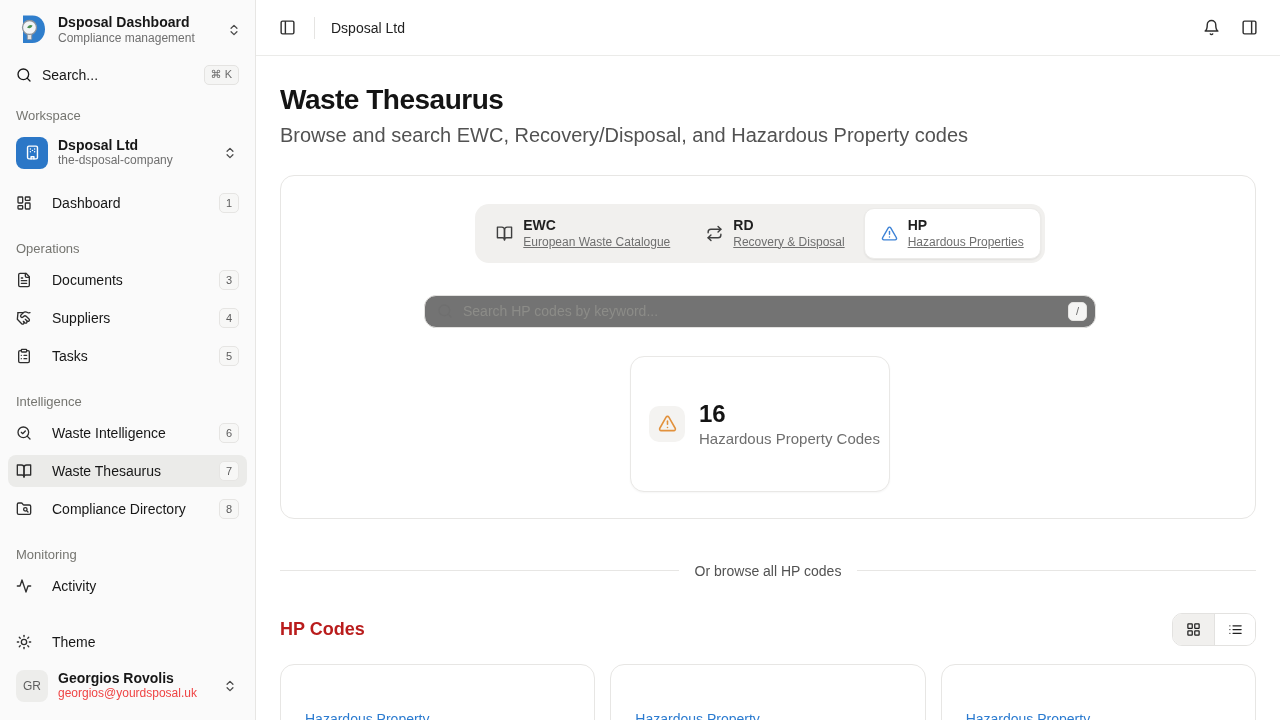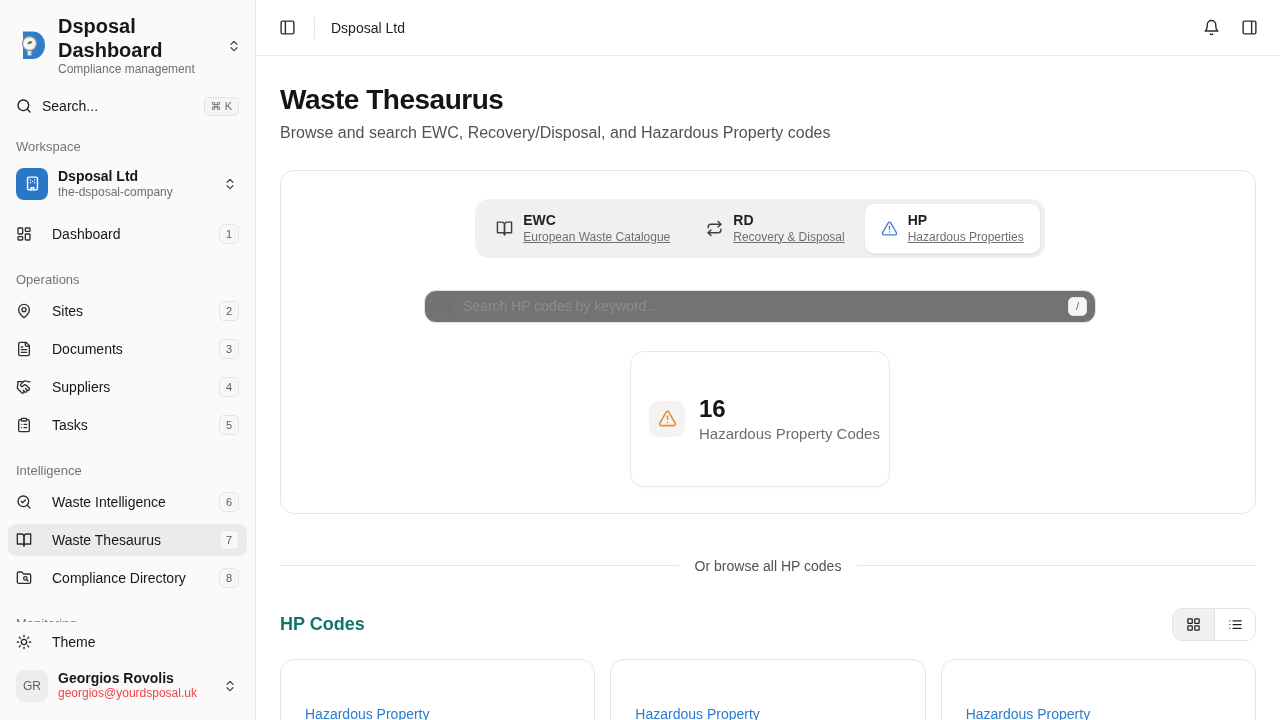--- a/index.html
+++ b/index.html
@@ -13,21 +13,21 @@
 
   
   .sidebar {
     width:256px; min-width:256px; height:720px;
     background:#fafafa; border-right:1px solid #e7e6e4;
     display:flex; flex-direction:column;
   }
   .sb-header { display:flex; align-items:center; gap:10px; padding:14px 12px 10px 16px; }
   .logo-box { width:32px; height:32px; position:relative; flex:0 0 auto; }
   .sb-header-text { flex:1; min-width:0; }
-  .sb-title { font-size:20px; font-weight:700; color:#171717; line-height:1.2; }
+  .sb-title { font-size:14px; font-weight:700; color:#171717; line-height:1.2; }
   .sb-subtitle { font-size:12px; color:#6f6f6f; line-height:1.3; }
   .chev-btn { color:#4b4b4b; background:none; border:none; padding:2px; cursor:pointer; }
 
   .sb-search {
     margin:4px 8px 0 8px; padding:5px 8px; border-radius:8px;
     display:flex; align-items:center; gap:10px; cursor:pointer; color:#171717;
   }
   .sb-search-label { font-size:14px; flex:1; }
   .kbd {
     font-size:11px; color:#6b6b6b; background:#f5f5f4;
@@ -79,21 +79,21 @@
   .icon-btn {
     width:30px; height:30px; border:none; background:none; border-radius:6px;
     display:flex; align-items:center; justify-content:center; color:#2e2e2e; cursor:pointer;
   }
   .topbar-divider { width:1px; height:22px; background:#e5e4e2; margin:0 8px 0 4px; }
   .topbar-company { font-size:14px; color:#1f1f1f; }
   .topbar-spacer { flex:1; }
 
   .content { flex:1; padding:28px 24px 0 24px; overflow:hidden; }
   .page-title { font-size:28px; font-weight:700; letter-spacing:-0.5px; color:#141414; }
-  .page-subtitle { font-size:16px; color:#525252; margin-top:8px; }
+  .page-subtitle { font-size:20px; color:#525252; margin-top:8px; }
 
   .panel {
     margin-top:28px; border:1px solid #e7e6e4; border-radius:14px; background:#fff;
     padding:28px 24px 26px 8px; display:flex; flex-direction:column; align-items:center;
   }
   .tab-group { display:inline-flex; background:#f1f0ee; border-radius:14px; padding:4px; gap:2px; }
   .tab {
     display:flex; align-items:center; gap:10px; padding:8px 16px; border-radius:10px;
     border:1px solid transparent; background:none; cursor:pointer; text-align:left; min-width:170px;
   }
@@ -123,21 +123,21 @@
     display:flex; align-items:center; justify-content:center; color:#e2913c; flex:0 0 auto;
   }
   .stat-value { font-size:24px; font-weight:700; line-height:1.1; color:#141414; }
   .stat-label { font-size:15px; color:#6f6f6f; margin-top:3px; white-space:nowrap; }
 
   .browse-divider { display:flex; align-items:center; gap:16px; margin-top:44px; }
   .browse-divider .line { flex:1; height:1px; background:#e7e6e4; }
   .browse-divider .text { font-size:14px; color:#525252; white-space:nowrap; }
 
   .section-row { display:flex; align-items:center; justify-content:space-between; margin-top:34px; }
-  .section-title { font-size:18px; font-weight:700; color:#0f766e; }
+  .section-title { font-size:18px; font-weight:700; color:#b91c1c; }
   .view-toggle { display:flex; border:1px solid #e3e2e0; border-radius:10px; overflow:hidden; }
   .view-btn {
     width:41px; height:31px; background:#fff; border:none; cursor:pointer;
     display:flex; align-items:center; justify-content:center; color:#1f1f1f;
   }
   .view-btn.active { background:#f1f0ee; }
   .view-btn + .view-btn { border-left:1px solid #e3e2e0; }
 
   .cards-grid { display:grid; grid-template-columns:repeat(3,1fr); gap:15px; margin-top:18px; }
   .hp-card {
@@ -211,28 +211,20 @@
           <rect x="14" y="3" width="7" height="5" rx="1"></rect>
           <rect x="14" y="12" width="7" height="9" rx="1"></rect>
           <rect x="3" y="16" width="7" height="5" rx="1"></rect>
         </svg>
       <span class="nav-label">Dashboard</span>
       <span class="nav-badge">1</span>
     </div>
 
     <div class="sb-section-label">Operations</div>
 
-    <div class="nav-item">
-      <svg width="16" height="16" viewBox="0 0 24 24" fill="none" stroke="currentColor" stroke-width="2" stroke-linecap="round" stroke-linejoin="round">
-          <path d="M20 10c0 6-8 12-8 12s-8-6-8-12a8 8 0 0 1 16 0Z"></path>
-          <circle cx="12" cy="10" r="3"></circle>
-        </svg>
-      <span class="nav-label">Sites</span>
-      <span class="nav-badge">2</span>
-    </div>
 
     <div class="nav-item">
       <svg width="16" height="16" viewBox="0 0 24 24" fill="none" stroke="currentColor" stroke-width="2" stroke-linecap="round" stroke-linejoin="round">
           <path d="M15 2H6a2 2 0 0 0-2 2v16a2 2 0 0 0 2 2h12a2 2 0 0 0 2-2V7Z"></path>
           <path d="M14 2v4a2 2 0 0 0 2 2h4"></path>
           <path d="M10 9H8"></path>
           <path d="M16 13H8"></path>
           <path d="M16 17H8"></path>
         </svg>
       <span class="nav-label">Documents</span>

